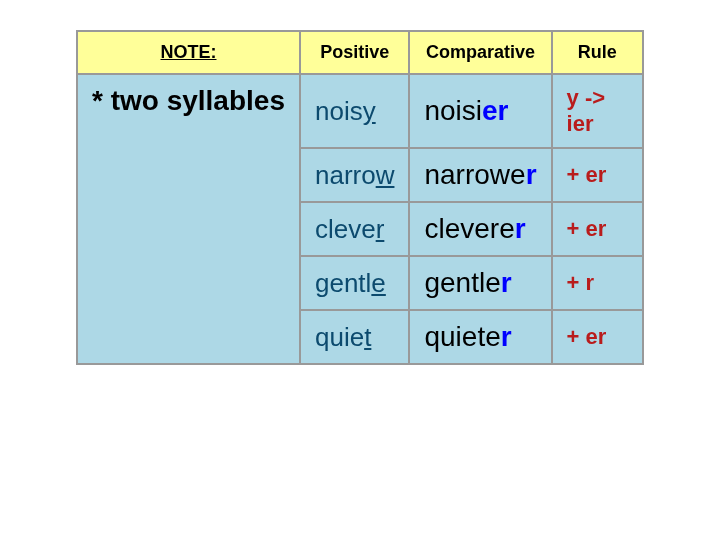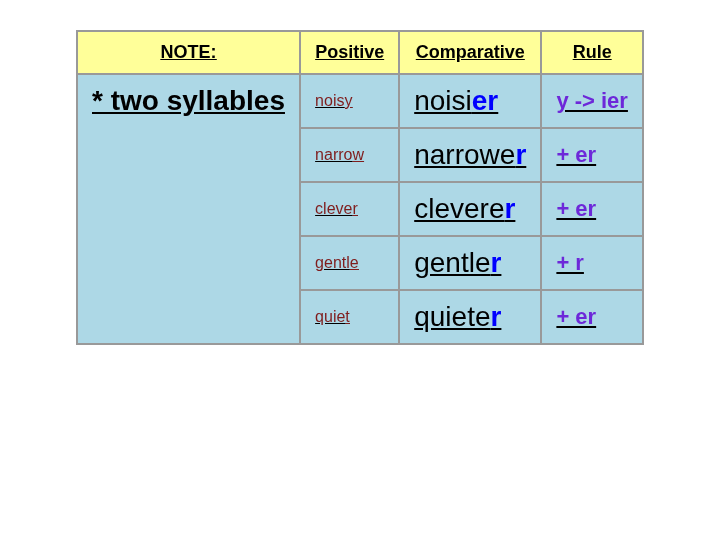--- a/index.html
+++ b/index.html
@@ -8,21 +8,20 @@
       height: 540px;
       background: #fff;
       display: flex;
       align-items: flex-start;
       justify-content: center;
       padding: 30px 20px;
       font-family: Arial, sans-serif;
     }
     .table-wrapper {
       width: 568px;
-      text-decoration: underline;
     }
     table {
       width: 100%;
       border-collapse: collapse;
       border: 2px solid #999;
     }
     th, td {
       border: 2px solid #999;
       padding: 10px 14px;
       font-size: 20px;
@@ -43,30 +42,30 @@
       font-size: 28px;
       font-weight: bold;
       color: #000;
       vertical-align: top;
       white-space: nowrap;
     }
     .data-row td {
       background-color: #add8e6;
     }
     .word-cell {
-      font-size: 16px;
-      color: #7f1d1d;
+      font-size: 26px;
+      color: #0c4a6e;
     }
     .comparative-cell {
       font-size: 28px;
       color: #000;
     }
     .rule-cell {
       font-size: 22px;
-      color: #6d28d9;
+      color: #b91c1c;
       font-weight: bold;
     }
     .underline-char {
       text-decoration: underline;
     }
     .highlight-er {
       color: #0000ff;
       font-weight: bold;
     }
   </style>

